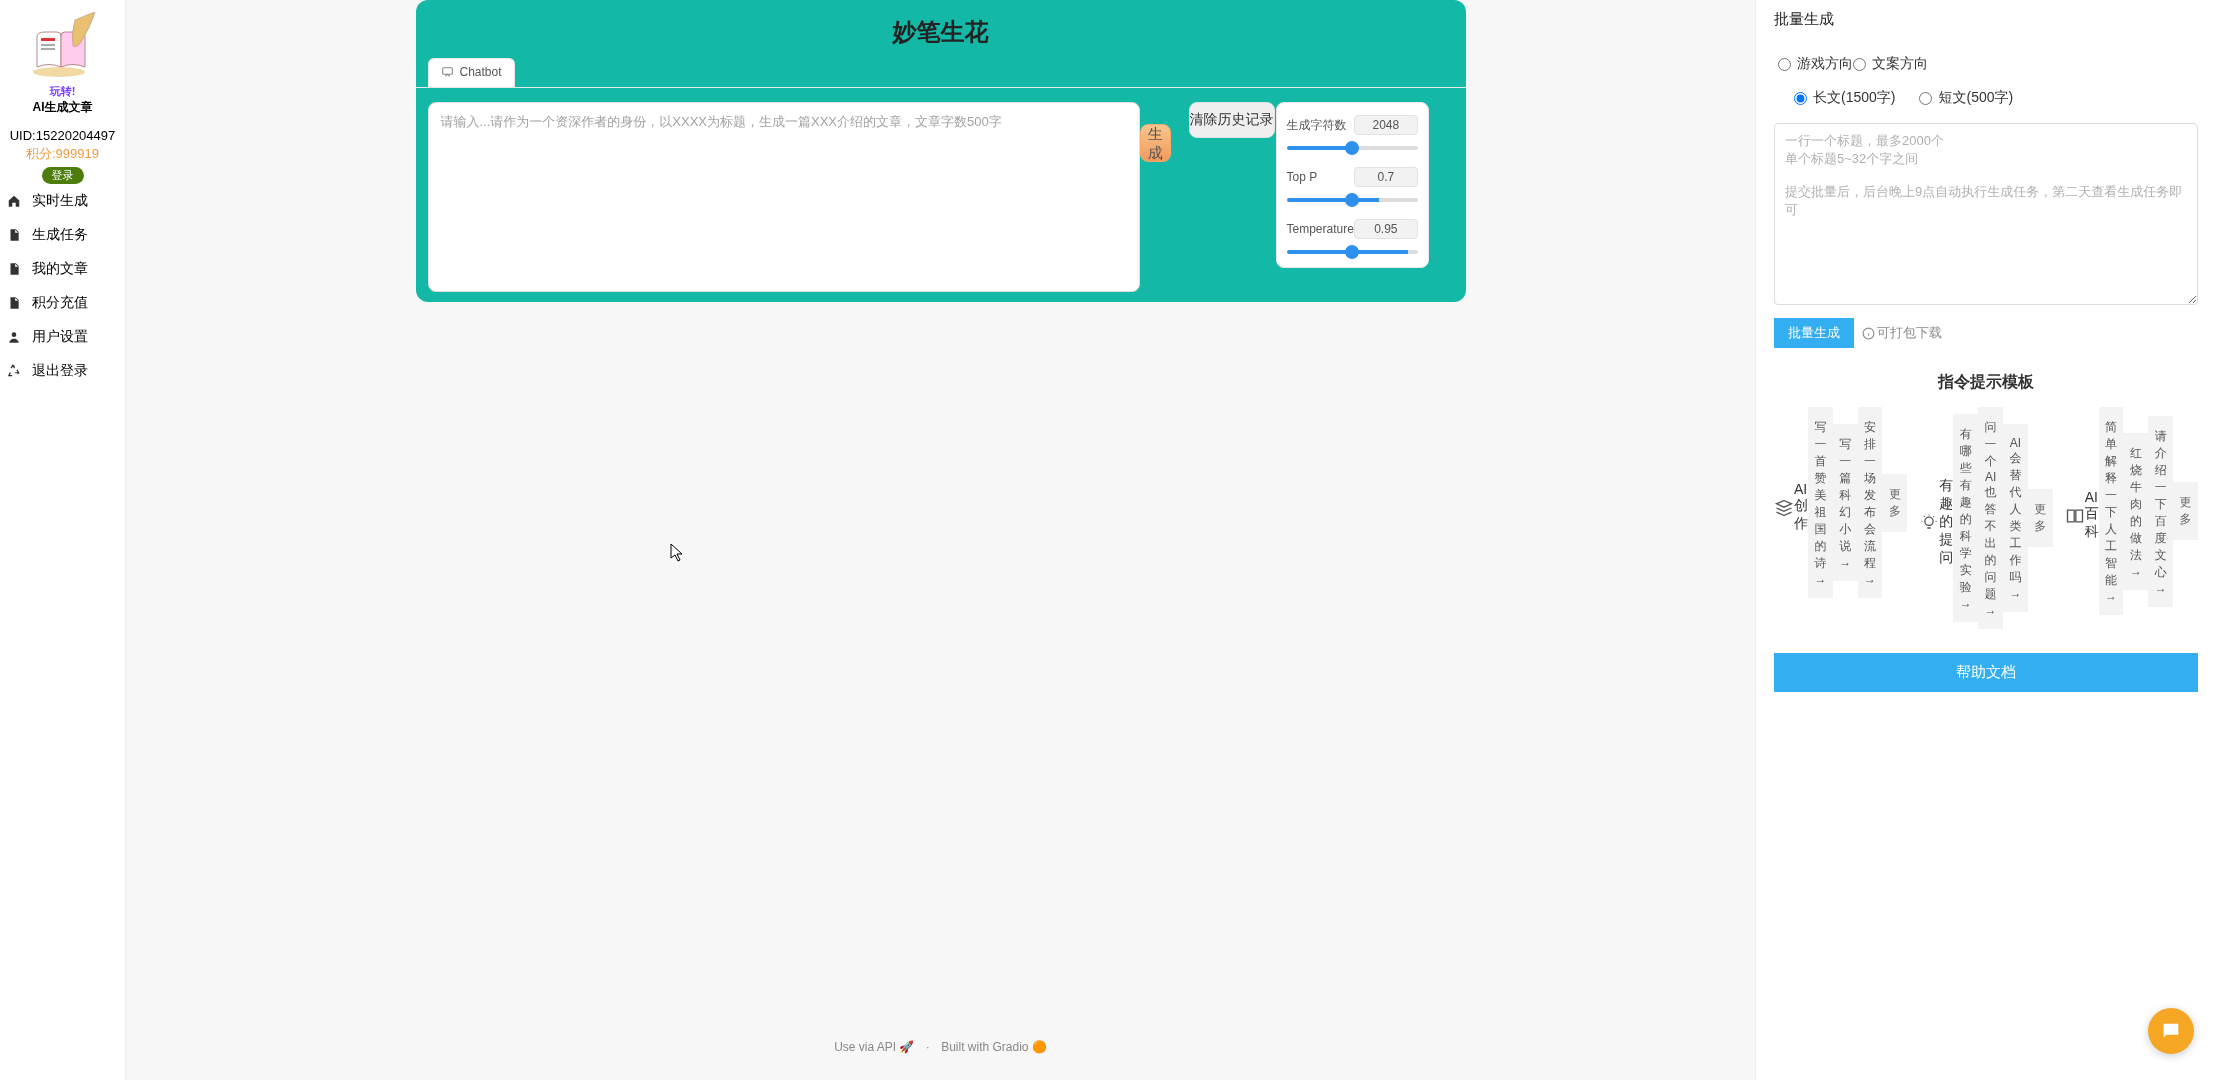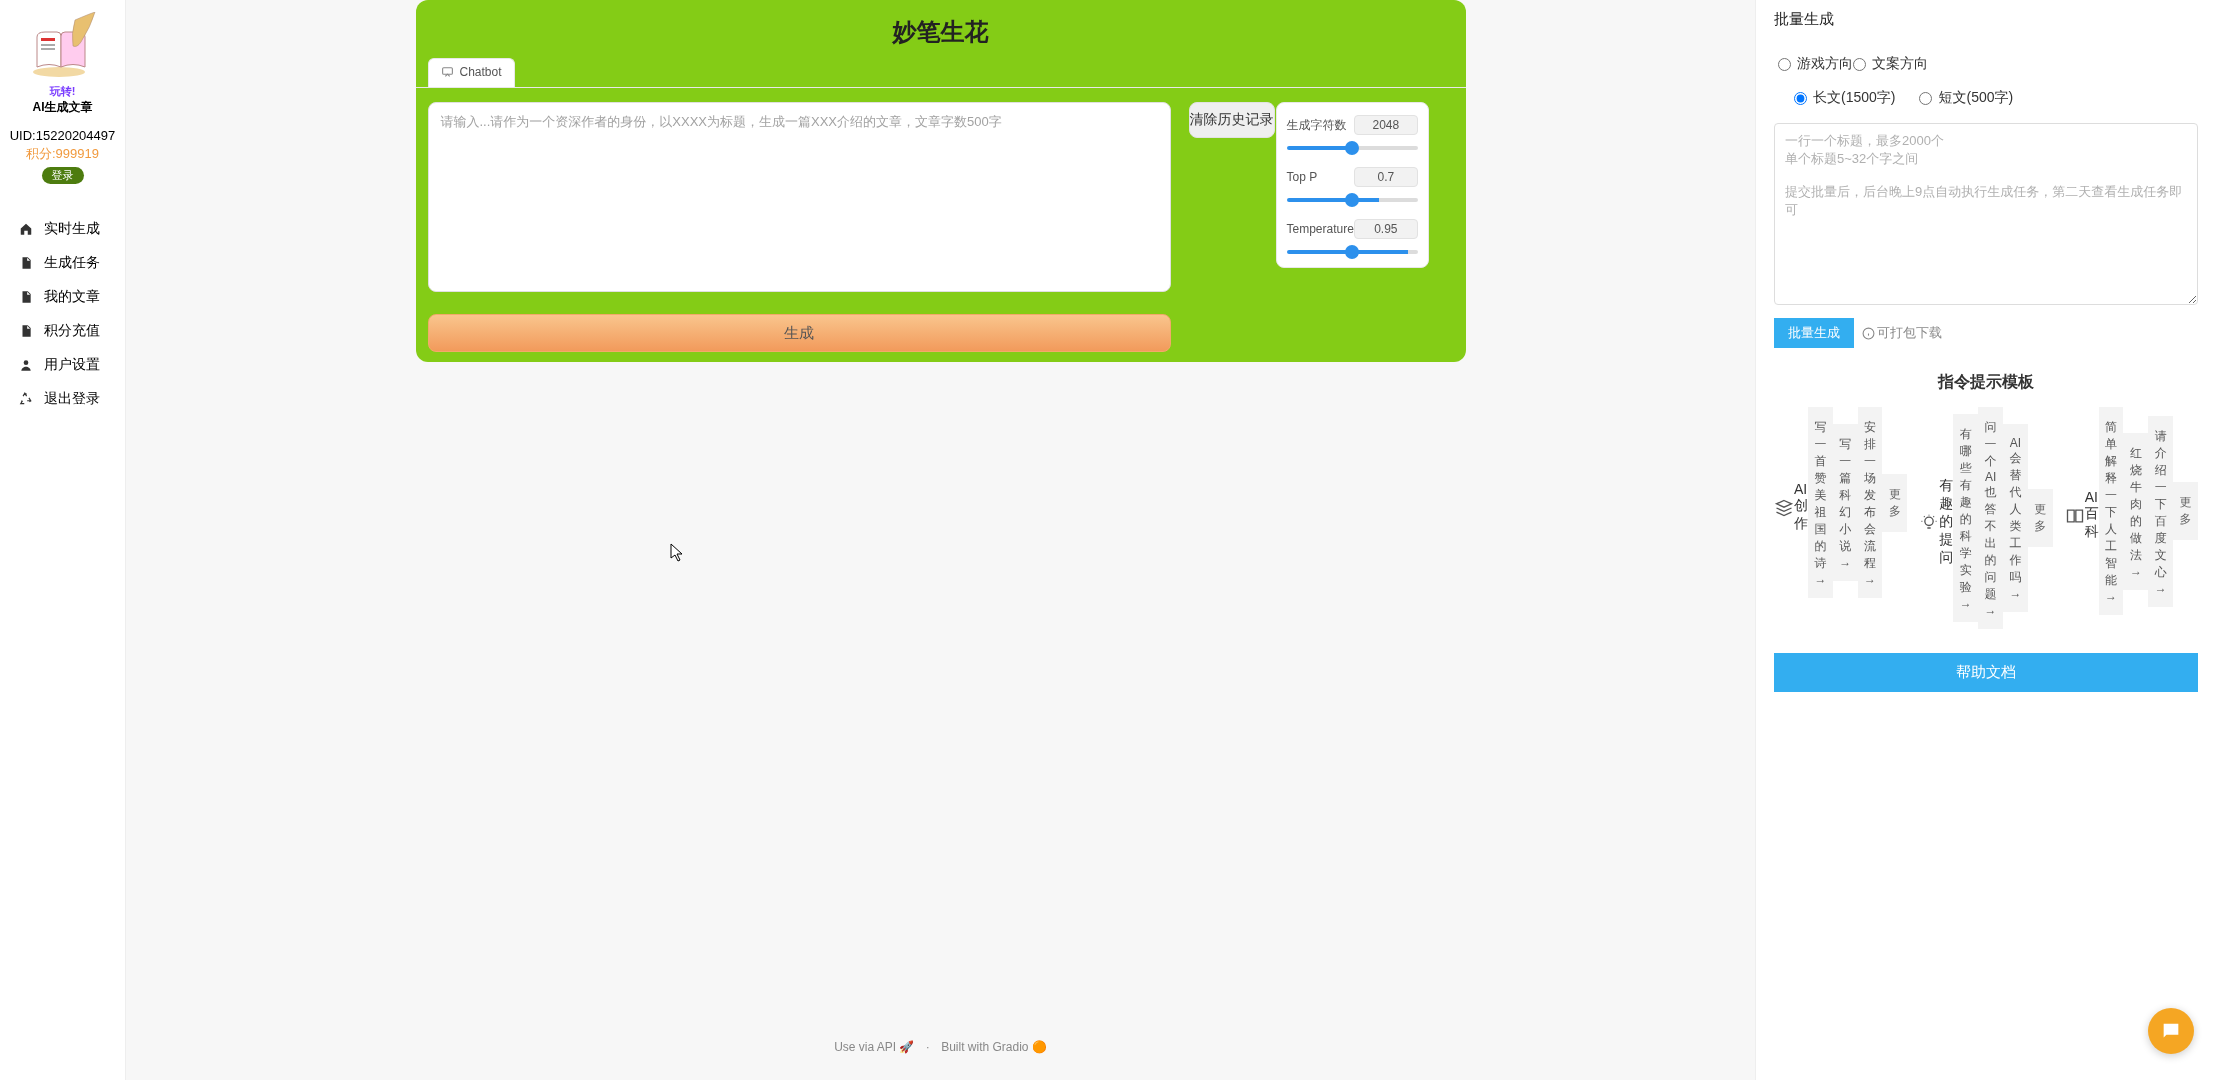--- a/index.html
+++ b/index.html
@@ -10,33 +10,33 @@
 
 .sidebar { width: 125px; background: #fff; display: flex; flex-direction: column; align-items: center; padding-top: 8px; flex-shrink: 0; }
 .logo { width: 80px; height: 80px; display: flex; align-items: center; justify-content: center; }
 .logo svg { width: 72px; height: 72px; }
 .brand { font-size: 12px; margin-top: -4px; font-weight: bold; text-align: center; }
 .brand .line1 { color: #7a3cff; font-size: 11px; }
 .brand .line2 { color: #000; }
 .uid { color: #000; font-size: 13px; margin-top: 12px; }
 .points { color: #f19a3e; font-size: 13px; margin-top: 2px; }
 .login-badge { background: #4d7c0f; color: #fff; border-radius: 10px; padding: 1px 10px; font-size: 11px; margin-top: 4px; cursor: pointer; }
-.nav { margin-top: 28px; width: 100%; padding-left: 12px; }
+.nav { width: 100%; padding-left: 0; }
 .nav-item { display: flex; align-items: center; gap: 10px; padding: 8px 6px; cursor: pointer; font-size: 14px; color: #000; }
 .nav-item .icon { width: 16px; height: 16px; display: inline-flex; align-items: center; justify-content: center; }
 
 
 .center { flex: 1; background: #f3f3f3a0; display: flex; justify-content: center; overflow-y: auto; border-left: 1px solid #eee; border-right: 1px solid #eee; }
 .center-inner { width: 100%; max-width: 1050px; padding: 0 0 20px 0; display: flex; flex-direction: column; align-items: stretch; position: relative; }
-.center-card { background: #84cc16; border-radius: 12px; margin: 0 0 6px 0; padding: 0 0 4px 0; }
+.center-card { background: #14b8a6; border-radius: 12px; margin: 0 0 6px 0; padding: 0 0 4px 0; }
 .page-title { text-align: center; font-size: 24px; font-weight: bold; padding: 16px 0 10px; color: #222; }
 .tabs { display: flex; border-bottom: 1px solid #e8e8e8; padding: 0 12px; }
 .tab { border: 1px solid #e8e8e8; border-bottom: none; border-radius: 6px 6px 0 0; padding: 6px 12px; display: flex; align-items: flex-start; gap: 6px; font-size: 12px; color: #555; cursor: pointer; background: #fff; }
 .main-row { display: flex; gap: 18px; padding: 14px 12px 6px 12px; align-items: flex-start; }
-.prompt-col { flex: 1; display: flex; flex-direction: column; }
+.prompt-col { flex: 1; display: flex; flex-direction: row; }
 .prompt-input { width: 100%; height: 190px; border: 1px solid #e0e0e0; border-radius: 8px; padding: 10px 12px; font-size: 13px; color: #333; resize: none; outline: none; }
 .prompt-input::placeholder { color: #a2a2a2; }
 .generate-btn { margin-top: 22px; height: 38px; background: linear-gradient(#f9c58d, #f29a5b); border: 1px solid #f2a96a; border-radius: 8px; color: #555; font-size: 15px; cursor: pointer; }
 
 .params-col { width: 265px; display: flex; gap: 1px; }
 .clear-hist { height: 36px; background: #efefef; border: 1px solid #e2e2e2; border-radius: 8px; font-size: 14px; cursor: pointer; color: #333; }
 .slider-box { border: 1px solid #e8e8e8; border-radius: 8px; padding: 8px 10px 10px; background: #fff; }
 .slider-row { display: flex; justify-content: space-between; align-items: center; padding: 4px 0 2px; }
 .slider-label { font-size: 12px; color: #555; }
 .slider-value { width: 64px; text-align: center; font-size: 12px; color: #555; background: #f2f2f2; border: 1px solid #e2e2e2; border-radius: 4px; padding: 2px 0; }

